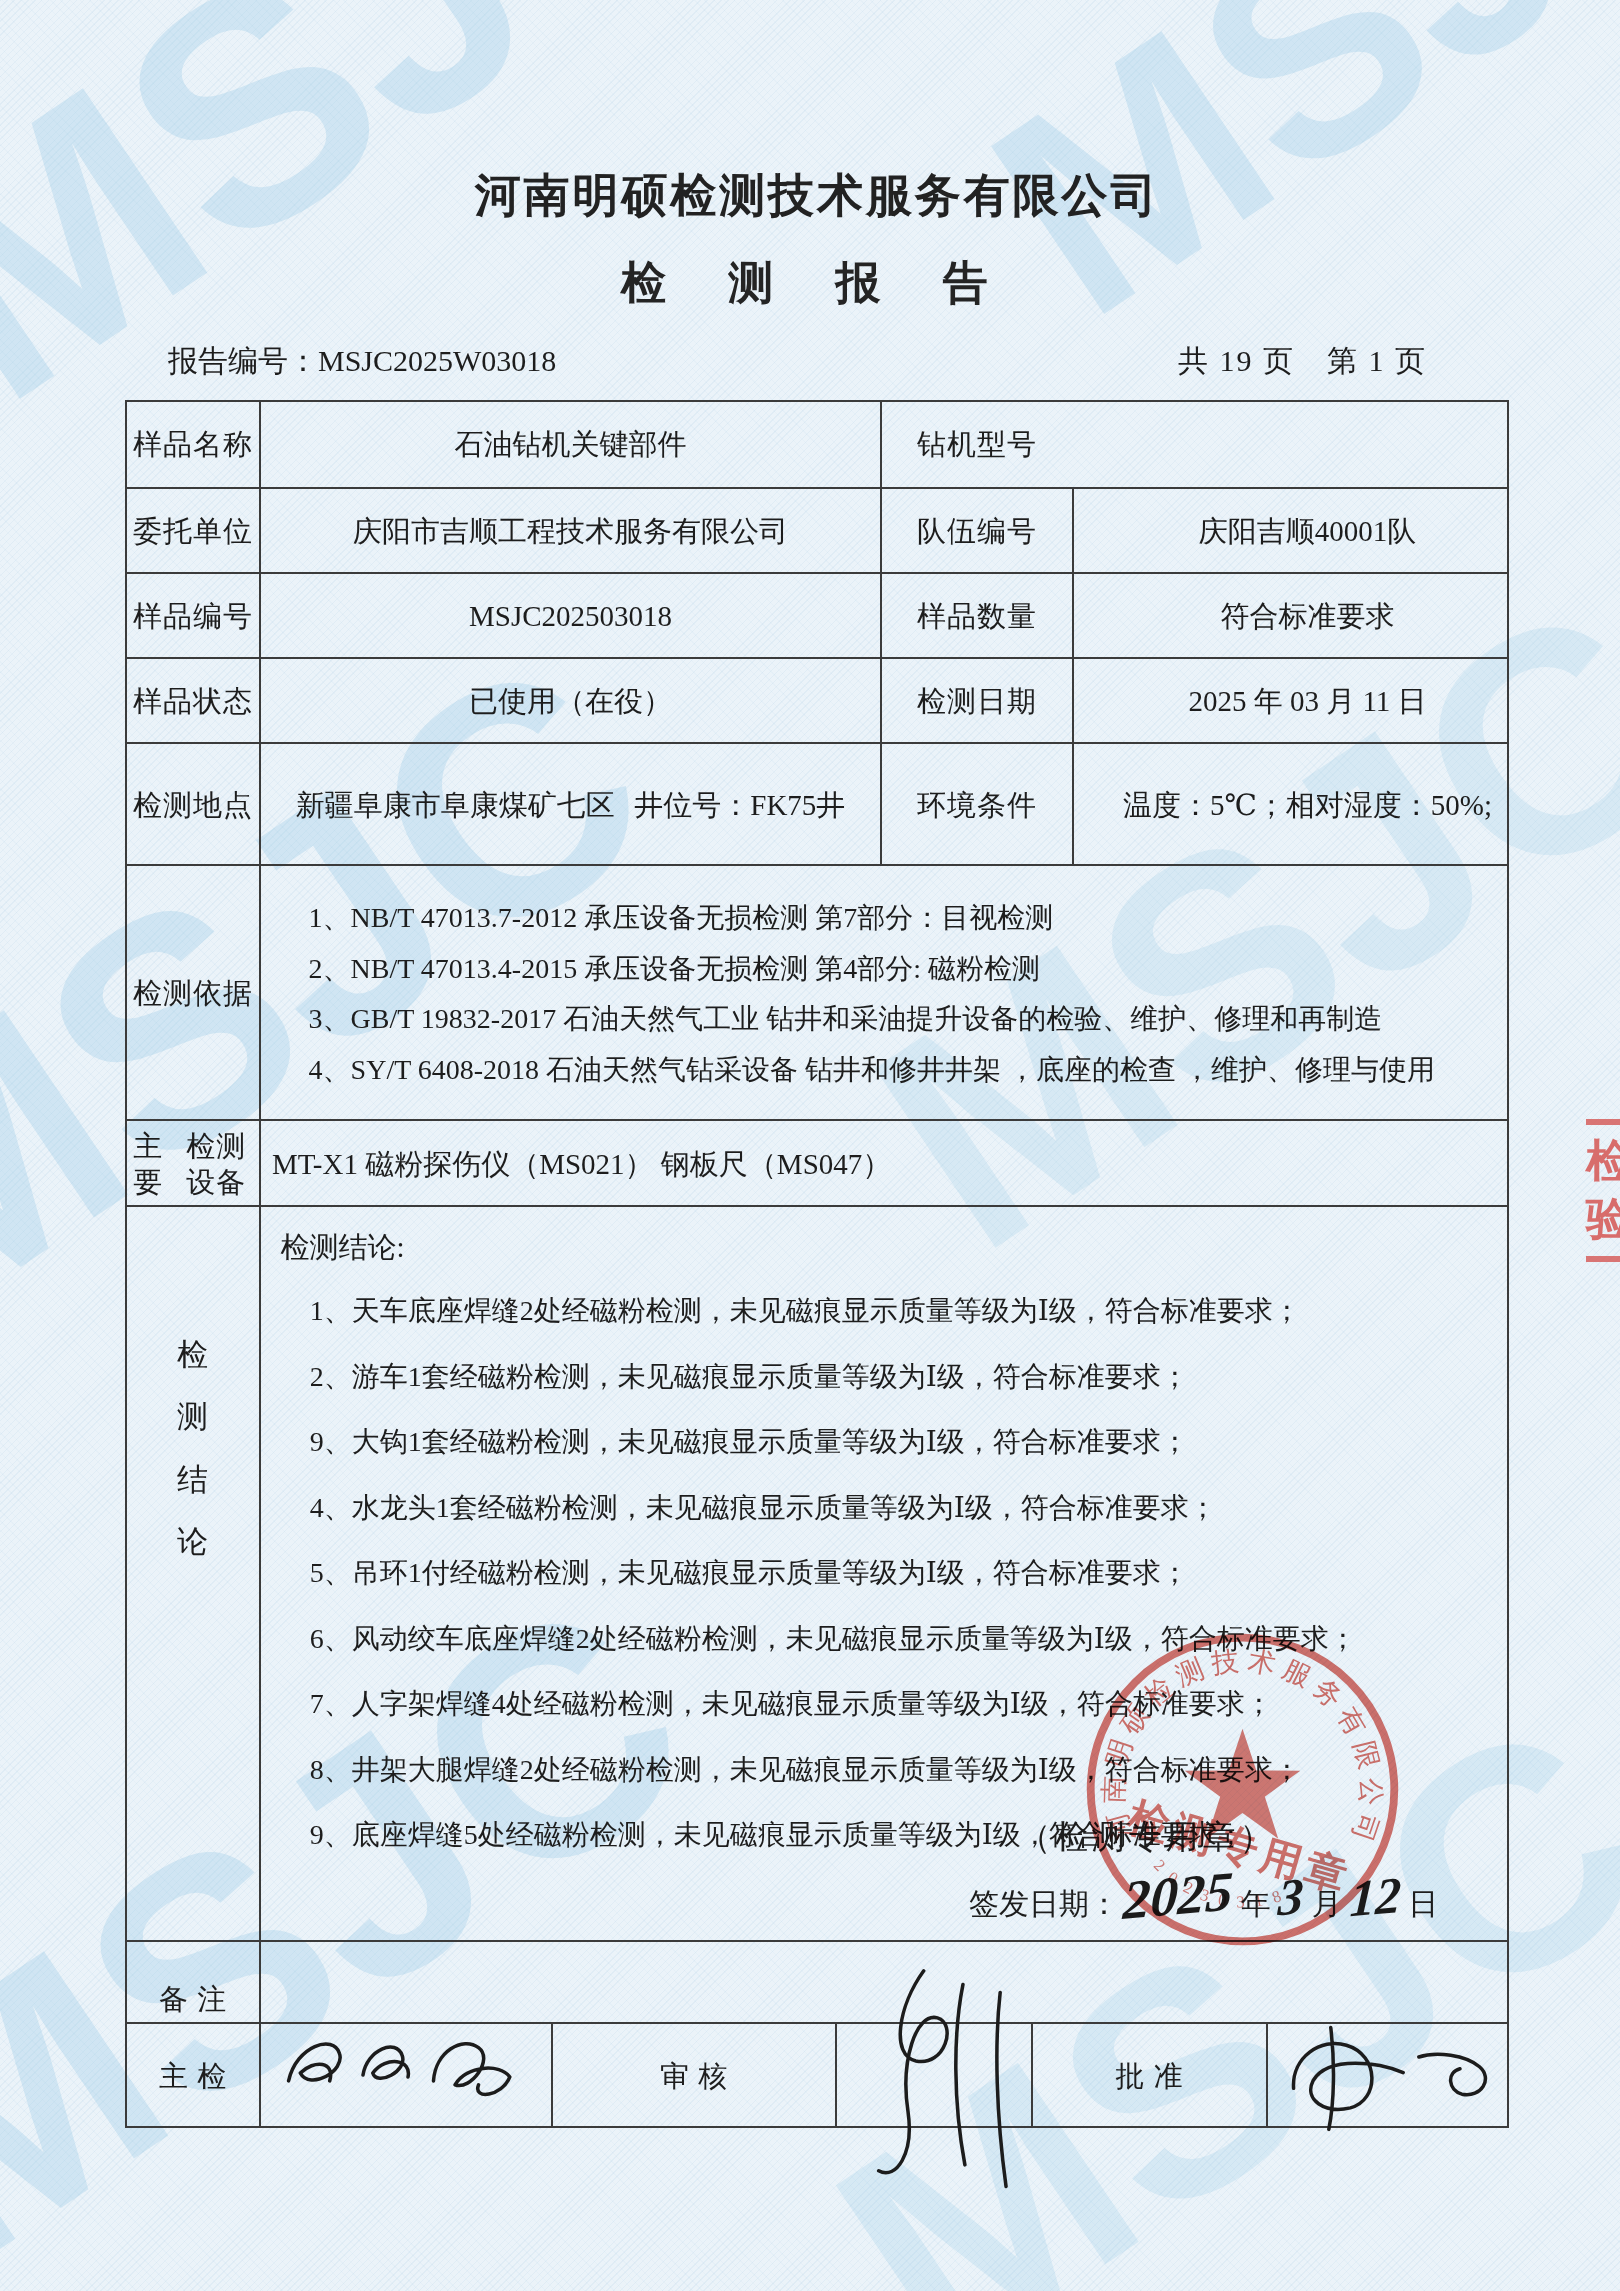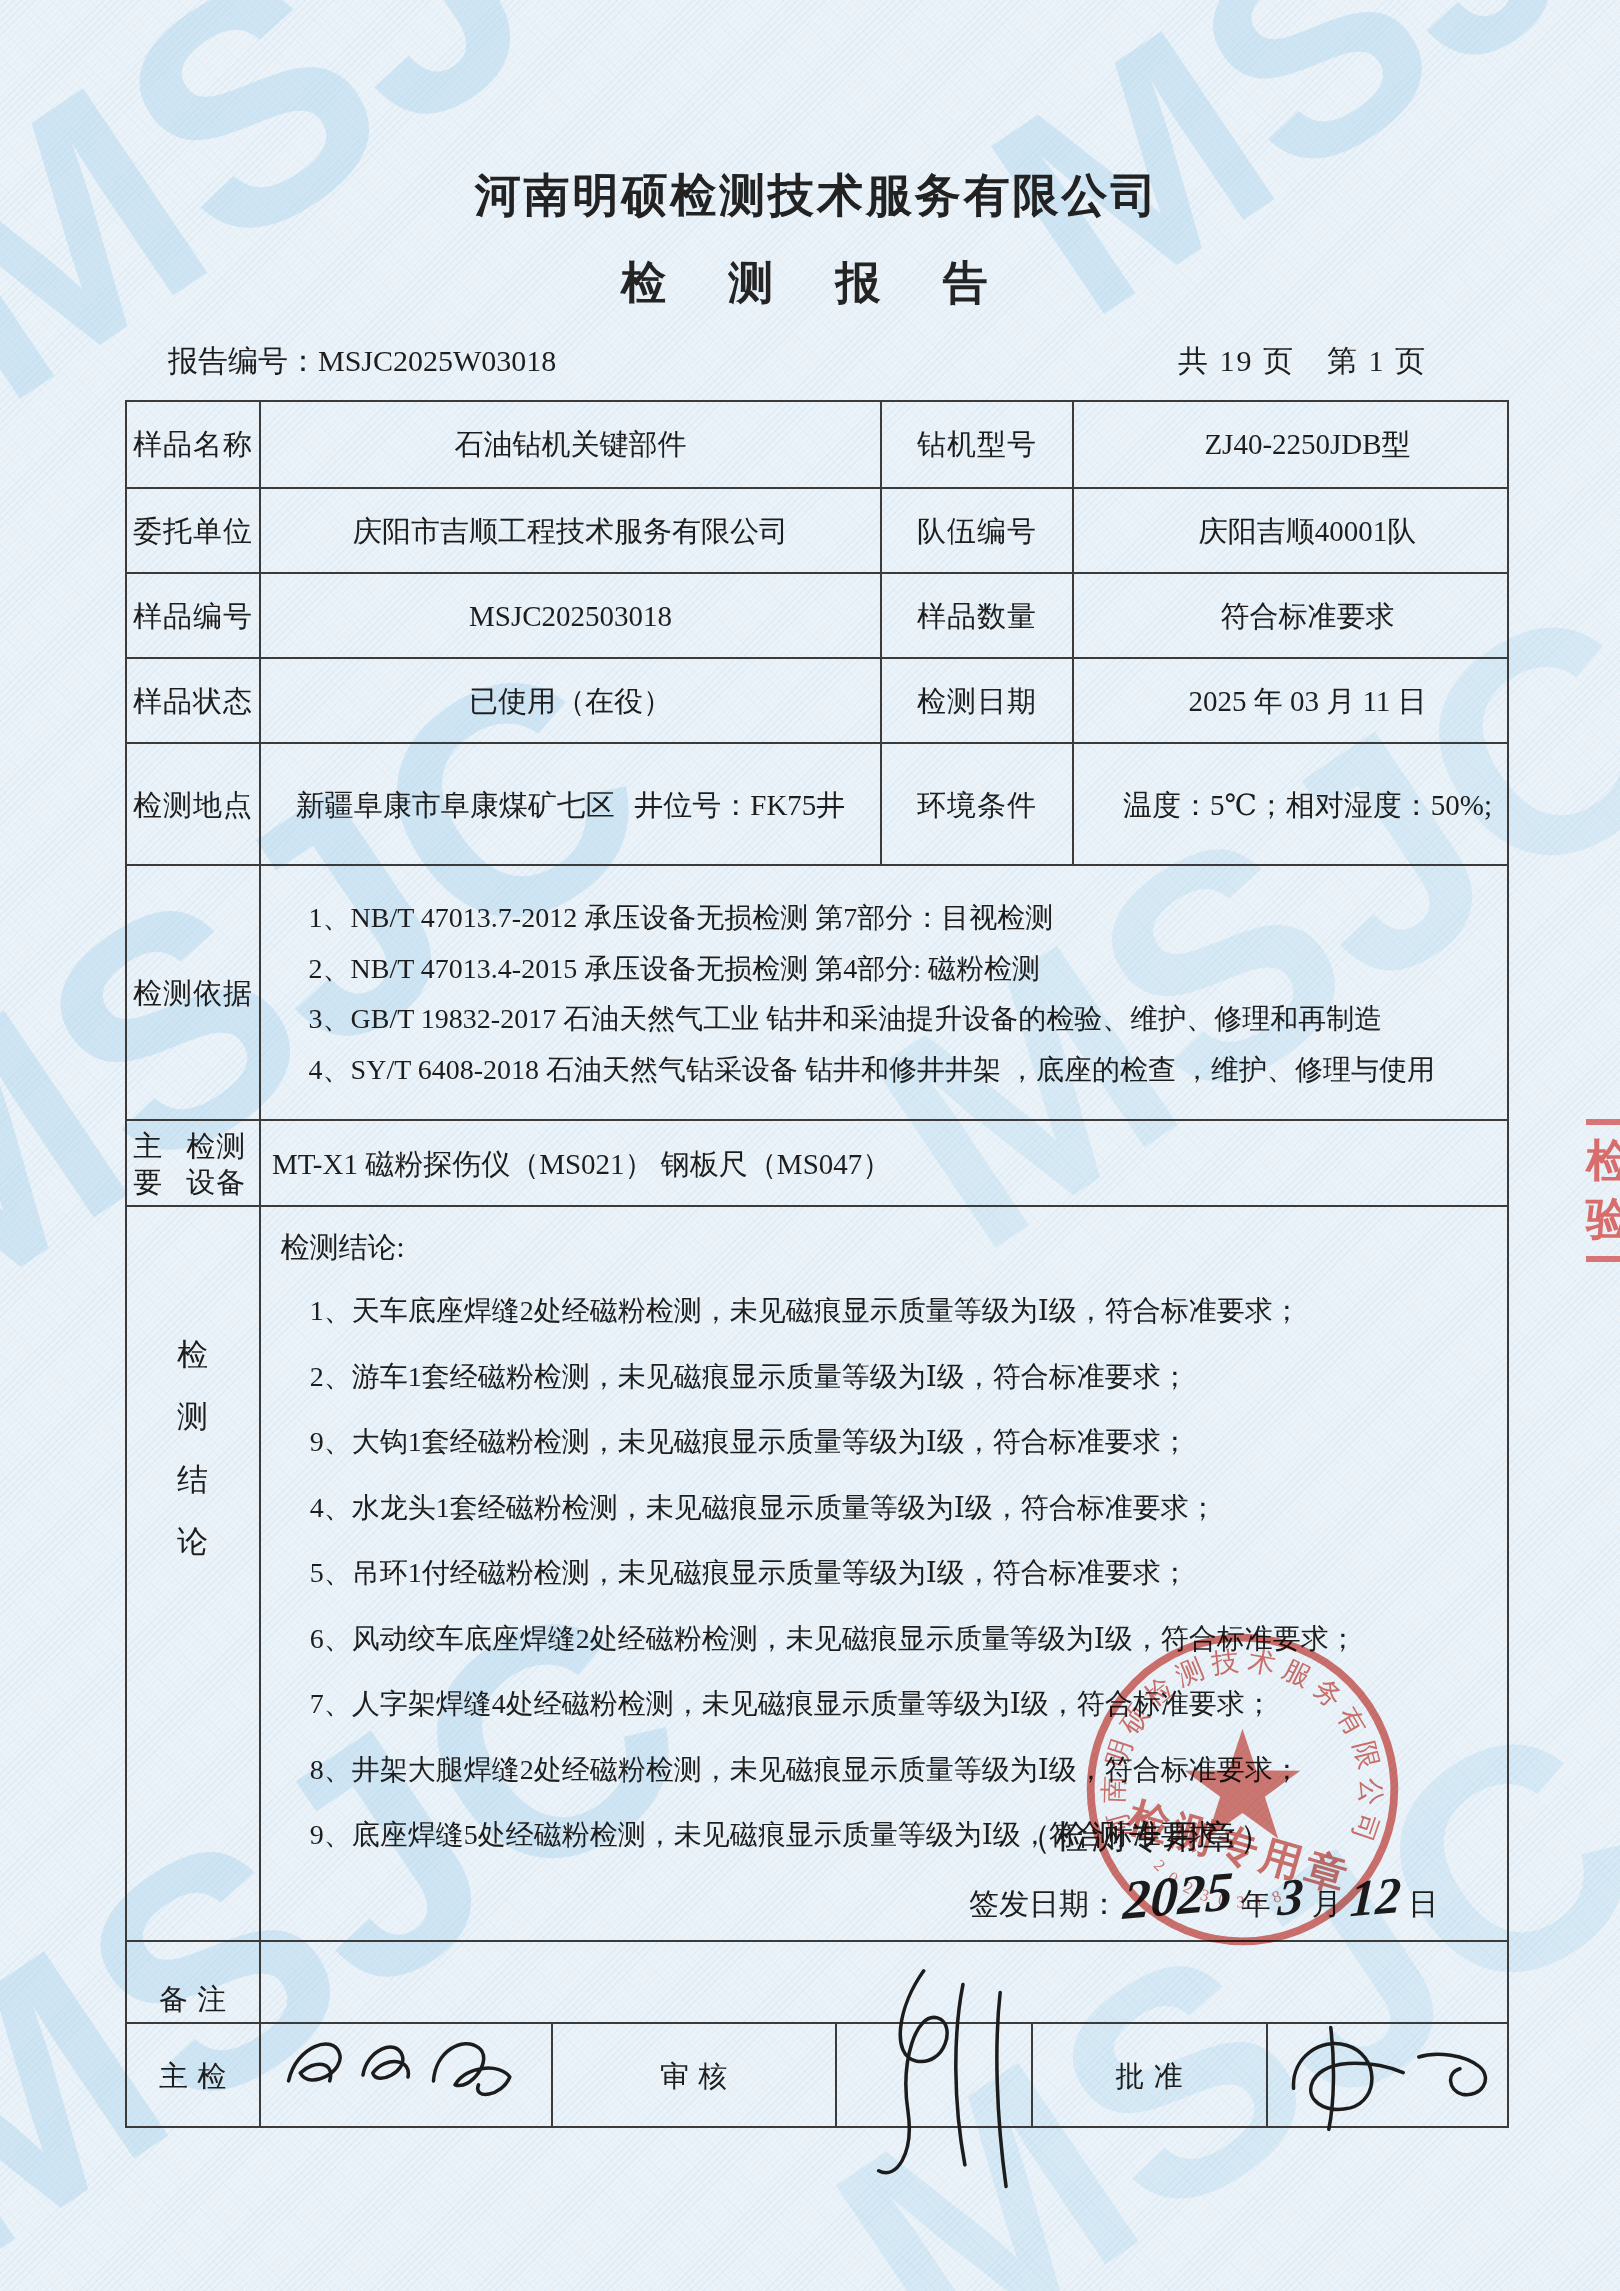--- a/index.html
+++ b/index.html
@@ -95,21 +95,20 @@
       <div class="page-info">共 19 页　第 1 页</div>
     </div>
   </div>
 
   <div class="tbl">
 
     <div class="t-row first h87">
       <div class="cell cfirst w-l1 h87 lab">样品名称</div>
       <div class="cell w-v1 h87">石油钻机关键部件</div>
       <div class="cell w-l2 h87 lab">钻机型号</div>
-      <div class="cell w-v2 h87">ZJ40-2250JDB型</div>
     </div>
 
     <div class="t-row h87">
       <div class="cell cfirst w-l1 h87 lab">委托单位</div>
       <div class="cell w-v1 h87">庆阳市吉顺工程技术服务有限公司</div>
       <div class="cell w-l2 h87 lab">队伍编号</div>
       <div class="cell w-v2 h87">庆阳吉顺40001队</div>
     </div>
 
     <div class="t-row h87">

